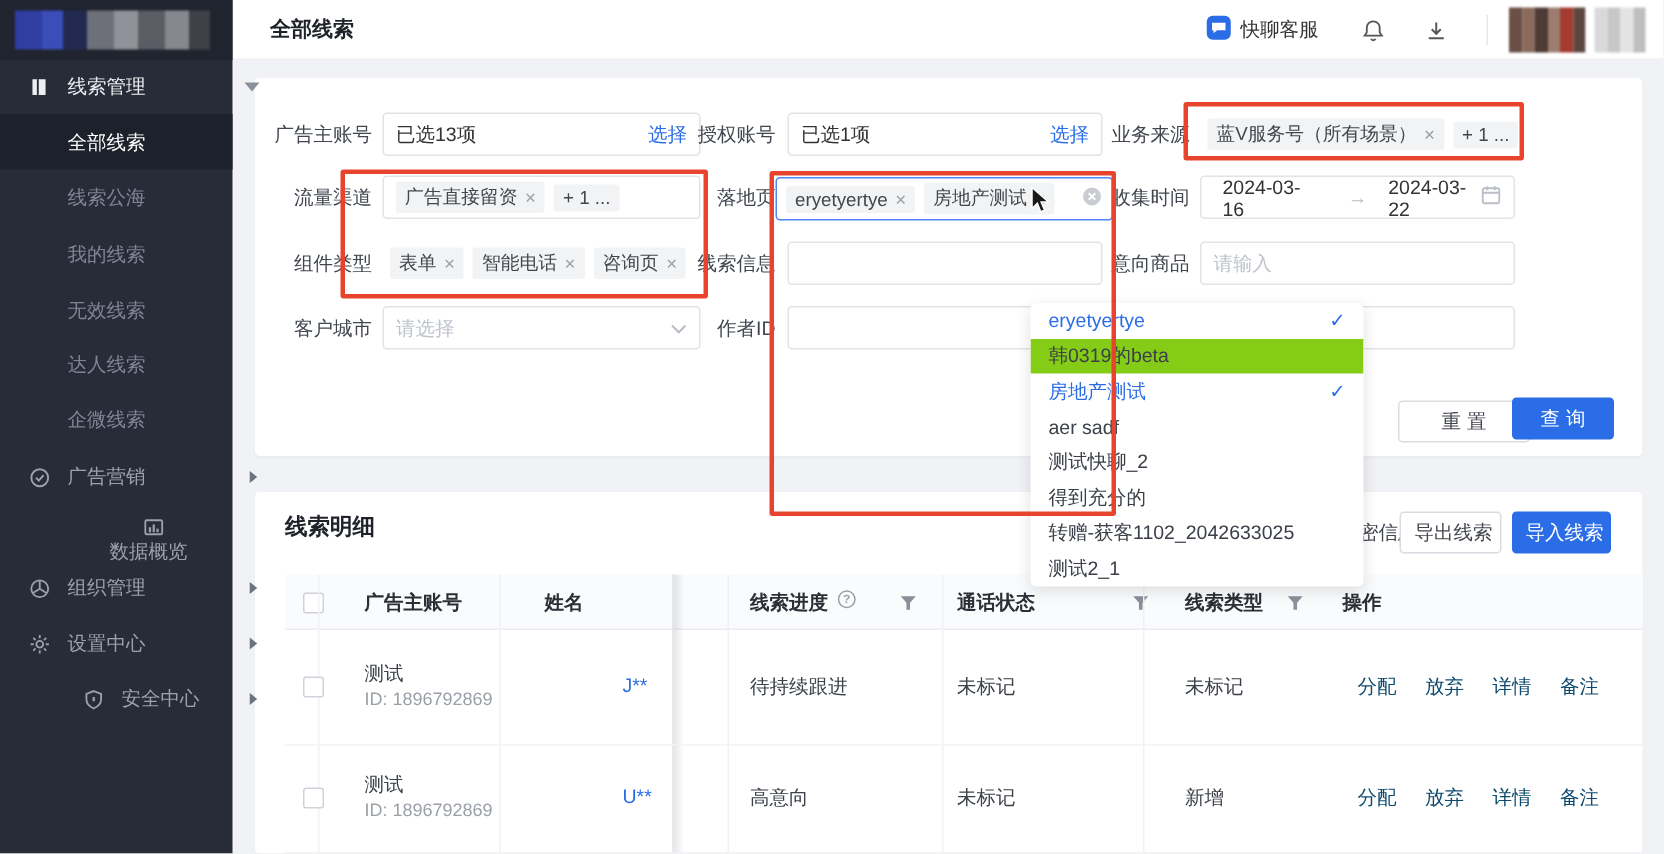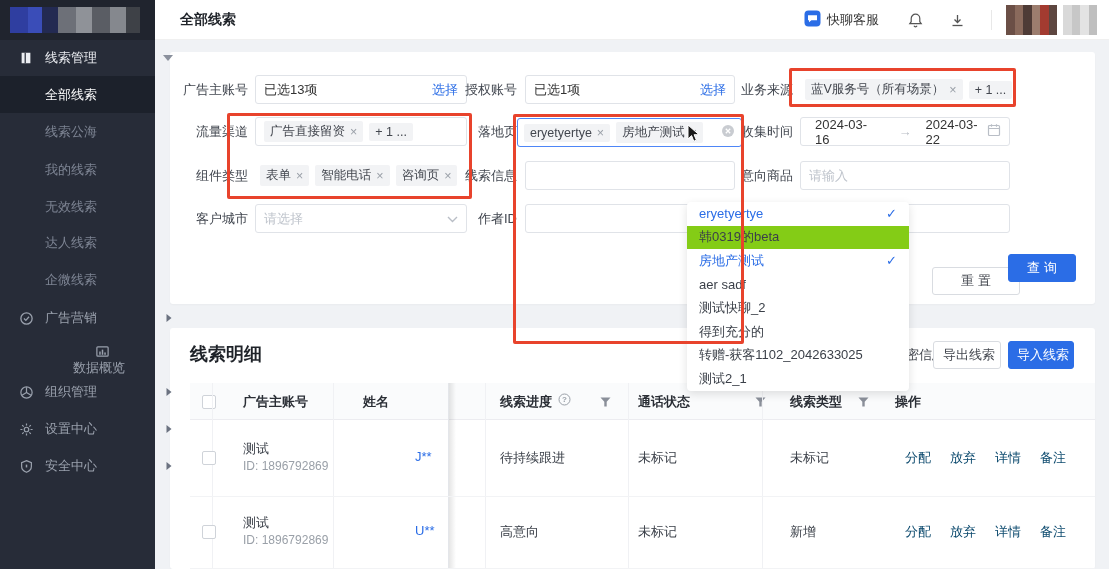--- a/index.html
+++ b/index.html
@@ -53,21 +53,21 @@
   .tag .x { color:#9aa0a8; margin-left:5px; cursor:pointer; font-style:normal; }
   .chev { margin-left:auto; }
   .date-range { justify-content:flex-start; gap:0; }
   .date-range .d1 { margin-left:6px; }
   .date-range .da { color:#b9bec6; margin:0 14px 0 22px; }
   .date-range .cal { margin-left:auto; }
   .btn { position:absolute; height:28px; border-radius:3px; font-size:13px; display:flex; align-items:center; justify-content:center; cursor:pointer; letter-spacing:4px; padding-left:4px; }
   .btn-plain { border:1px solid #d9dce1; background:#fff; color:#42464e; }
   .btn-primary { background:#2b6de6; color:#fff; border:1px solid #2b6de6; }
   .btn-reset { left:762px; top:215px; width:88px; }
-  .btn-search { left:838px; top:202px; width:68px; }
+  .btn-search { left:838px; top:213px; width:68px; }
 
   
   .landing-select { position:absolute; left:347px; top:66px; width:225px; height:29px; background:#fff; border:1.5px solid #4e86f7; border-radius:3px; display:flex; align-items:center; padding:0 6px; z-index:26; }
   .clear-ic { margin-left:auto; }
 
   
   .dropdown { position:absolute; left:517px; top:150px; width:222px; height:189px; background:#fff; border-radius:4px; box-shadow:0 3px 10px rgba(0,0,0,.12); z-index:25; overflow:hidden; }
   .opt { height:23.6px; display:flex; align-items:center; padding:0 12px; color:#3b4049; }
   .opt .ck { margin-left:auto; color:#2b6de6; font-size:13px; }
   .opt.sel { color:#2b6de6; }
@@ -76,21 +76,21 @@
   
   .anno { position:absolute; border:3px solid #e8432c; border-radius:2px; z-index:30; pointer-events:none; }
   .anno-src  { left:789px; top:68px;  width:227px; height:39px; }
   .anno-left { left:227px; top:113px; width:245px; height:86px; }
   .anno-dd   { left:513px; top:114px; width:231px; height:230px; }
 
   
   .cursor { position:absolute; left:687px; top:124px; z-index:50; }
 
   
-  .leads-title { position:absolute; left:20px; top:14px; font-weight:bold; font-size:18px; color:#1f2329; }
+  .leads-title { position:absolute; left:20px; top:14px; font-weight:bold; font-size:15px; color:#1f2329; }
   .toggle { position:absolute; left:683px; top:18px; width:34px; height:18px; border-radius:9px; background:#2b6de6; }
   .toggle .knob { position:absolute; right:2px; top:2px; width:14px; height:14px; border-radius:50%; background:#fff; }
   .toggle-label { position:absolute; left:723px; top:13px; height:28px; line-height:28px; color:#42464e; }
   .btn-export { left:763px; top:13px; width:68px; letter-spacing:0; }
   .btn-import { left:838px; top:13px; width:66px; letter-spacing:0; }
 
   .thead { position:absolute; left:20px; top:55px; width:905px; height:37px; background:#fafbfc; border-bottom:1px solid #ececf0; }
   .th { position:absolute; top:0; height:37px; line-height:37px; font-weight:bold; color:#2b2f36; display:flex; align-items:center; gap:6px; }
   .trow { position:absolute; left:20px; width:905px; border-bottom:1px solid #f2f3f5; }
   .row1 { top:92px; height:77px; }
@@ -185,21 +185,21 @@
             <circle cx="8" cy="8" r="2.4"></circle>
             <path d="M8 1.5v2.2M8 12.3v2.2M1.5 8h2.2M12.3 8h2.2M3.4 3.4l1.6 1.6M11 11l1.6 1.6M12.6 3.4L11 5M5 11l-1.6 1.6"></path>
           </svg>
       </span>
       <span class="ml">设置中心</span>
       <span class="arr"><svg width="8" height="10" viewBox="0 0 8 10">
             <path d="M1.5 1l5 4-5 4z" fill="#6b7280"></path>
           </svg></span>
     </div>
 
-    <div class="menu-group" style="top:454px;">
+    <div class="menu-group" style="top:454px;padding-left:36px;">
       <span class="mi">
         <svg width="15" height="15" viewBox="0 0 16 16" fill="none" stroke="#9aa1ad" stroke-width="1.3">
             <path d="M8 1.8l5.2 2v4.1c0 3.1-2.1 5-5.2 6.3C4.9 12.9 2.8 11 2.8 7.9V3.8z"></path>
             <path d="M8 6v3" stroke-width="1.6"></path>
           </svg>
       </span>
       <span class="ml">安全中心</span>
       <span class="arr"><svg width="8" height="10" viewBox="0 0 8 10">
             <path d="M1.5 1l5 4-5 4z" fill="#6b7280"></path>
           </svg></span>

